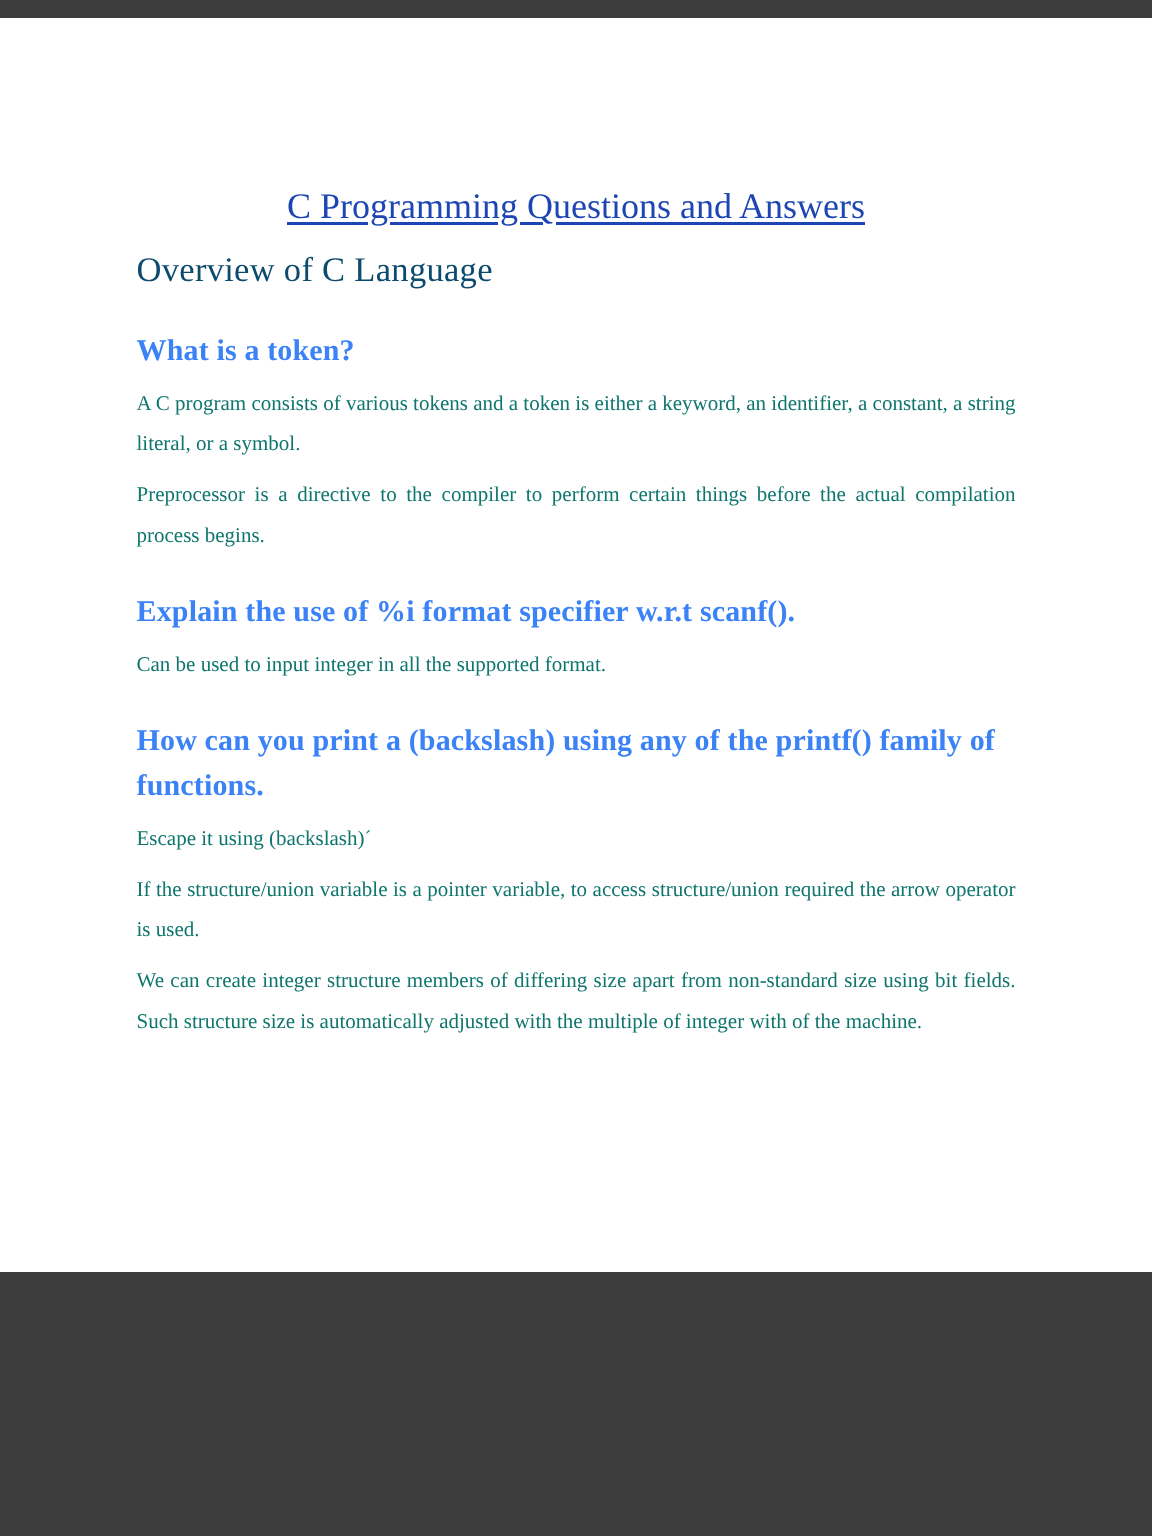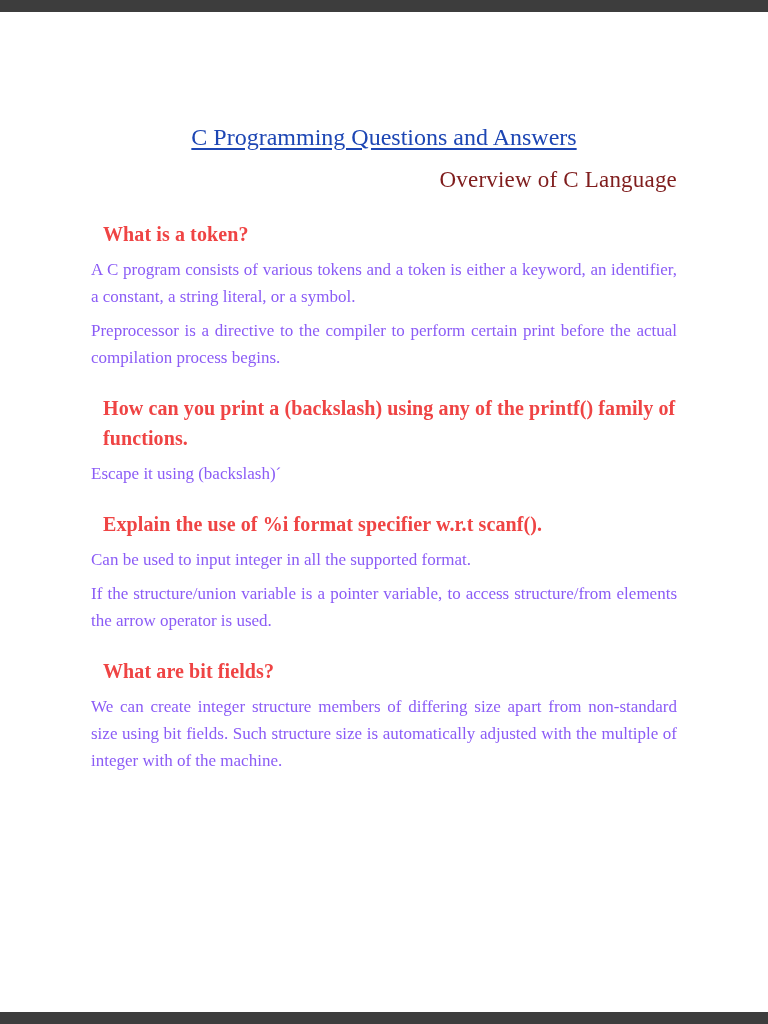--- a/index.html
+++ b/index.html
@@ -13,56 +13,56 @@
     font-family: "Liberation Serif", "DejaVu Serif", serif;
     overflow: hidden;
   }
   .viewer-bar {
     height: 12px;
     width: 768px;
     background: #3d3d3d;
   }
   .page {
     width: 768px;
-    height: 1000px;
+    height: 836px;
     background: #ffffff;
     box-sizing: border-box;
     padding: 104px 91px 0 91px;
   }
   .doc-title {
     text-align: center;
     margin: 0 0 14px 0;
   }
   .doc-title a {
     font-size: 24px;
     font-weight: normal;
     color: #1d46b4;
     text-decoration: underline;
     text-underline-offset: 3px;
     cursor: pointer;
   }
   .doc-subtitle {
-    text-align: right;
+    text-align: left;
     font-size: 23px;
-    color: #7f1d1d;
+    color: #0c4a6e;
     font-weight: normal;
     margin: 0 0 26px 0;
     letter-spacing: 0.2px;
   }
   .qa-section .question {
-    color: #ef4444;
+    color: #3b82f6;
     font-size: 20px;
     font-weight: bold;
     line-height: 30px;
-    margin: 22px 0 0 12px;
+    margin: 22px 0 0 0;
     letter-spacing: 0.1px;
   }
   .qa-section .answer {
-    color: #8b5cf6;
-    font-size: 17px;
+    color: #0f766e;
+    font-size: 14px;
     line-height: 27px;
     margin: 7px 0 0 0;
     text-align: justify;
   }
 </style>
 </head>
 <body>
 
 <div class="viewer-bar"></div>
 
@@ -71,40 +71,39 @@
   <h1 class="doc-title"><a href="#">C Programming Questions and Answers</a></h1>
 
   <h2 class="doc-subtitle">Overview of C Language</h2>
 
   <div class="qa-section">
     <h3 class="question">What is a token?</h3>
     <p class="answer">A C program consists of various tokens and a token is either a keyword, an identifier, a constant, a string literal, or a symbol.</p>
   </div>
 
   <div class="qa-section">
-    <p class="answer">Preprocessor is a directive to the compiler to perform certain print before the actual compilation process begins.</p>
+    <p class="answer">Preprocessor is a directive to the compiler to perform certain things before the actual compilation process begins.</p>
+  </div>
+
+  <div class="qa-section">
+    <h3 class="question">Explain the use of %i format specifier w.r.t scanf().</h3>
+    <p class="answer">Can be used to input integer in all the supported format.</p>
   </div>
 
   <div class="qa-section">
     <h3 class="question">How can you print a (backslash) using any of the printf() family of functions.</h3>
     <p class="answer">Escape it using (backslash)´</p>
   </div>
 
   <div class="qa-section">
-    <h3 class="question">Explain the use of %i format specifier w.r.t scanf().</h3>
-    <p class="answer">Can be used to input integer in all the supported format.</p>
   </div>
 
   <div class="qa-section">
+    <p class="answer">If the structure/union variable is a pointer variable, to access structure/union required the arrow operator is used.</p>
   </div>
 
   <div class="qa-section">
-    <p class="answer">If the structure/union variable is a pointer variable, to access structure/from elements the arrow operator is used.</p>
-  </div>
-
-  <div class="qa-section">
-    <h3 class="question">What are bit fields?</h3>
     <p class="answer">We can create integer structure members of differing size apart from non-standard size using bit fields. Such structure size is automatically adjusted with the multiple of integer with of the machine.</p>
   </div>
 
 </div>
 
 <div class="viewer-bar"></div>
 
 </body></html>

